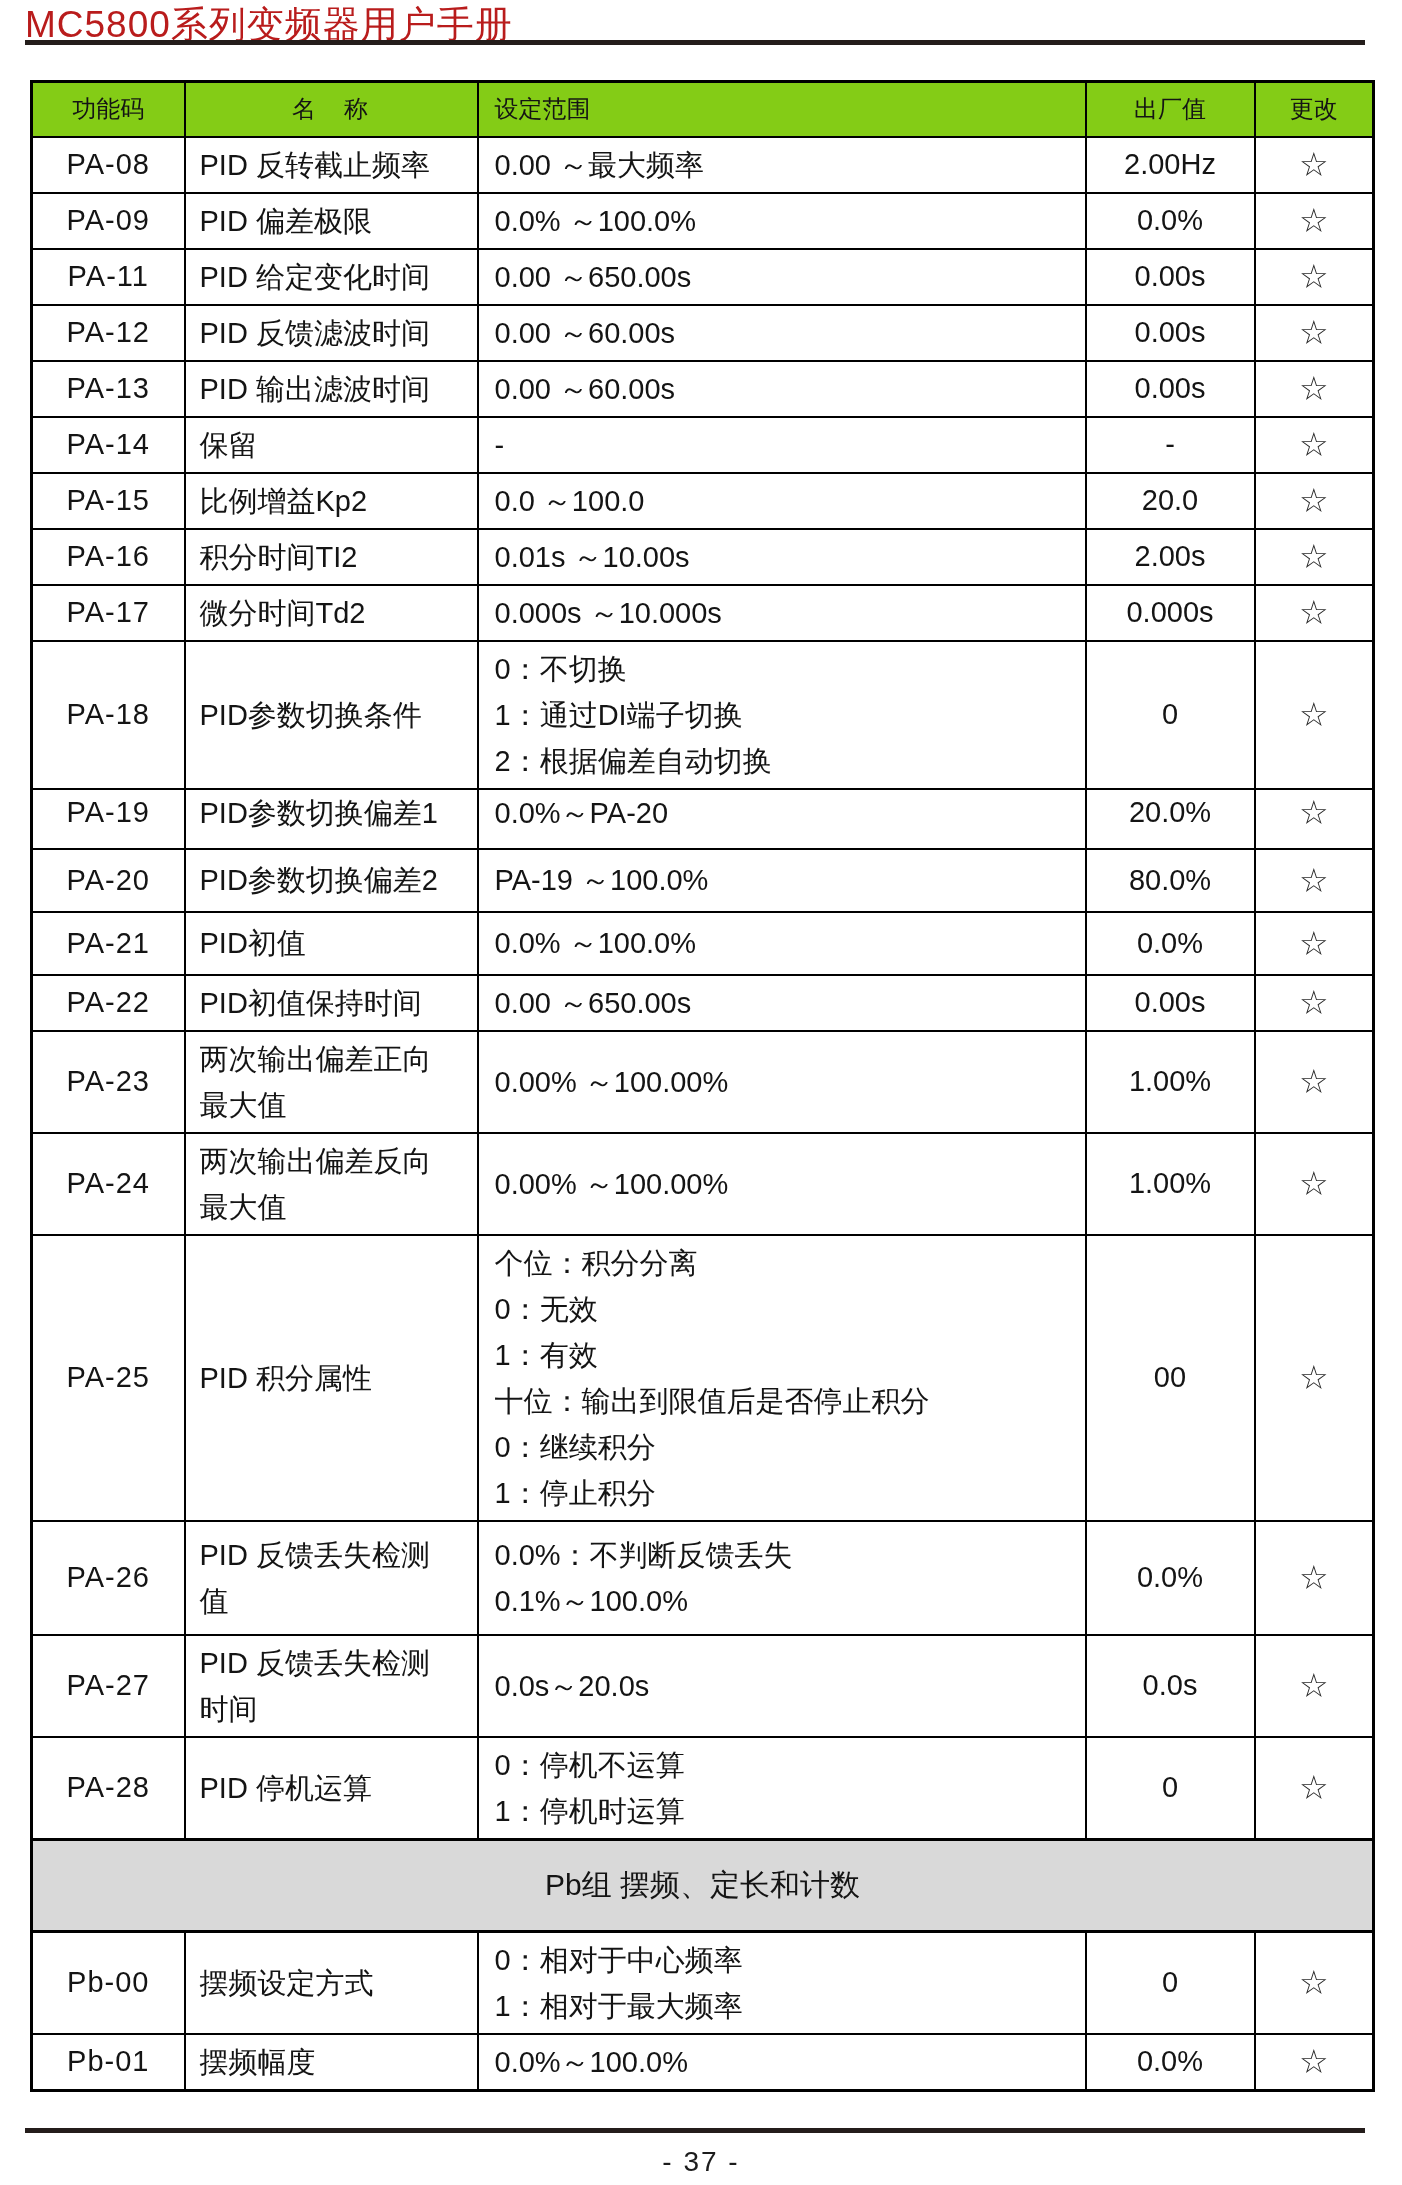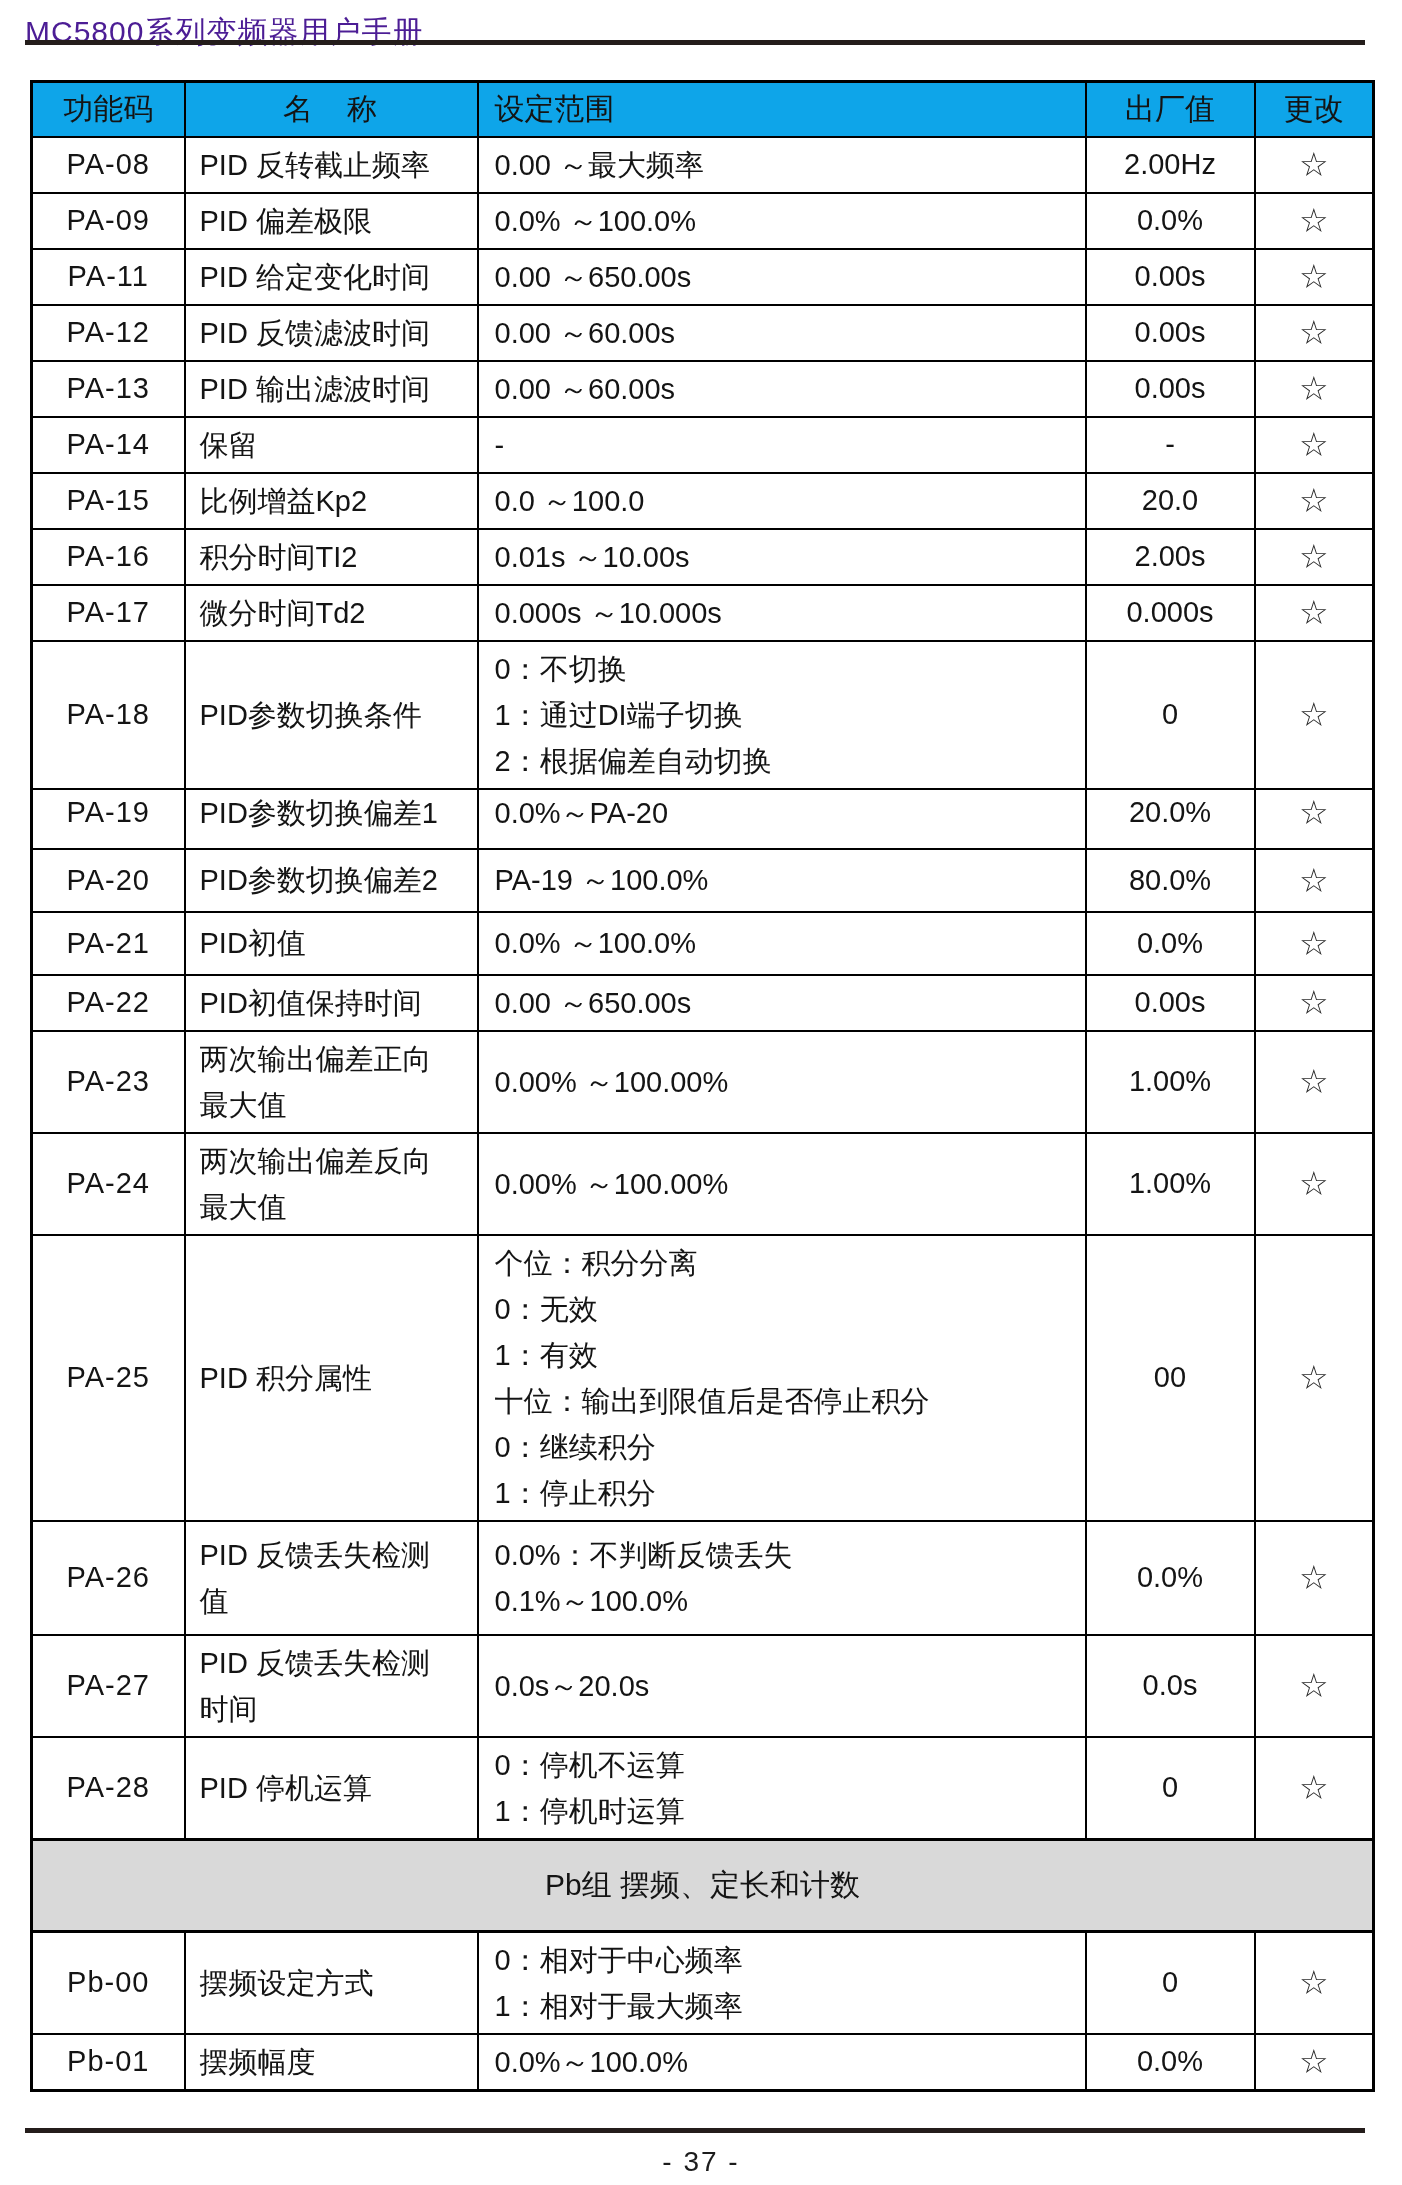--- a/index.html
+++ b/index.html
@@ -11,24 +11,24 @@
     width: 1402px;
     height: 2185px;
     position: relative;
     font-family: "Liberation Sans", "DejaVu Sans", sans-serif;
     color: #111111;
     overflow: hidden;
   }
   .doc-title {
     position: absolute;
     left: 25px;
-    top: 12px;
-    font-size: 30px;
+    top: 0;
+    font-size: 37px;
     letter-spacing: 1px;
-    color: #4c1d95;
+    color: #b91c1c;
   }
   .title-rule {
     position: absolute;
     left: 25px;
     top: 40px;
     width: 1340px;
     height: 5px;
     background: #241d1b;
   }
   table.param-table {
@@ -49,24 +49,24 @@
 
   th, td {
     border: 2px solid #000000;
     vertical-align: middle;
     padding: 4px 6px;
     height: 52px;
     box-sizing: border-box;
     color: #141414;
   }
   thead th {
-    background: #0ea5e9;
+    background: #84cc16;
     font-weight: normal;
     height: 55px;
-    font-size: 30px;
+    font-size: 24px;
   }
   th.col-code, th.col-default, th.col-change { text-align: center; }
   th.col-name { text-align: center; letter-spacing: 2px; }
   th.col-range { text-align: left; padding-left: 16px; }
 
   td.c-code {
     text-align: center;
     letter-spacing: 1px;
   }
   td.c-name {

